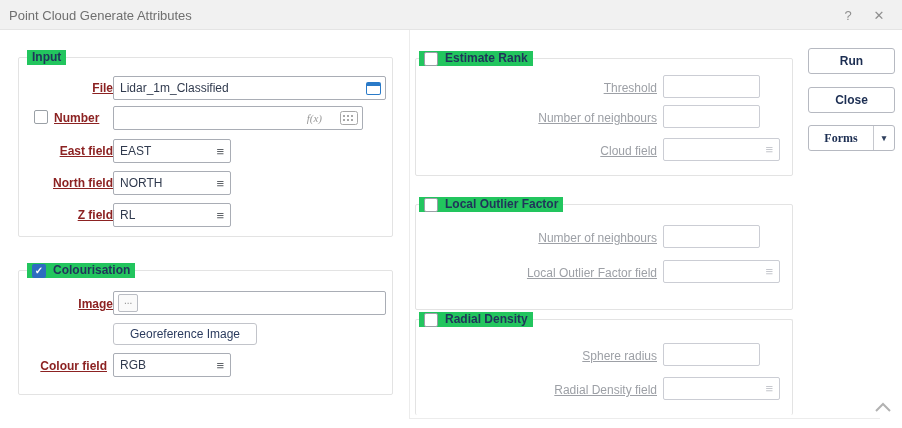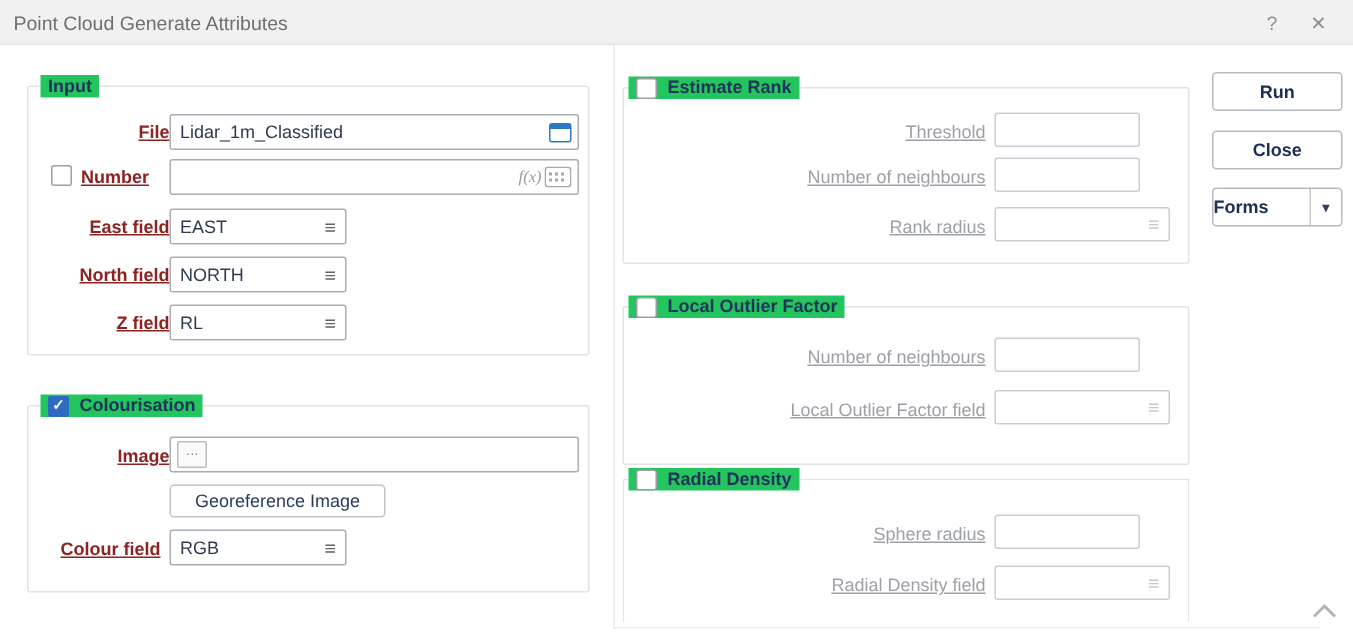--- a/index.html
+++ b/index.html
@@ -31,39 +31,39 @@
   .checkbox.checked::after { content:"\2713"; color:#fff; font-size:10px; font-weight:bold; line-height:1; }
 
   
   .flabel { position:absolute; font-size:12px; font-weight:bold; color:#8c2222; text-align:right;
             line-height:14px; white-space:nowrap;text-decoration:underline; }
   .flabel.inline { text-align:left; }
   .flabel.disabled { color:#9da0a6; font-weight:normal; }
 
   
   .field { position:absolute; display:flex; align-items:center; border:1px solid #a9adb5;
-           border-radius:2px; background:#fff; padding:0 4px; gap:2px; }
+           border-radius:2px; background:#fff; padding:0 4px; gap:18px; }
   .field input { flex:1; min-width:0; border:none; outline:none; background:transparent;
                  font-family:"Liberation Sans", sans-serif; font-size:12px; color:#303a4e; padding:0 2px; }
   .field.disabled { border-color:#cbcdd4; }
   .hamburger { color:#5f6368; font-size:13px; line-height:1; padding:0 2px; }
   .field.disabled .hamburger { color:#c6c8ce; }
   .fx-icon { font-style:italic; font-size:11px; color:#9a9a9a; font-family:"Liberation Serif", serif; }
   .win-icon { width:15px; height:13px; border:1px solid #2a7ac8; border-top:4px solid #2a7ac8;
               border-radius:2px; background:#fff; flex:0 0 auto; }
   .browse-btn { border:1px solid #b9bcc3; border-radius:2px; background:#fafafa; color:#8f8f8f;
                 font-size:10px; line-height:8px; padding:2px 5px 6px 5px; flex:0 0 auto; }
 
   
   .btn { position:absolute; background:#fff; border:1px solid #b6b9c1; border-radius:3px;
          font-size:12px; font-weight:bold; color:#1c2e52; display:flex; align-items:center;
          justify-content:center; }
   .btn-geo { position:absolute; background:#fff; border:1px solid #c2c4ca; border-radius:3px;
              font-size:12px; color:#2b3b5e; display:flex; align-items:center; justify-content:center; }
-  .split-label { flex:1; text-align:left; }
+  .split-label { flex:1; text-align:center;font-family:Liberation Serif, serif; }
   .split-arrow { width:21px; align-self:stretch; display:flex; align-items:center; justify-content:center;
                  border-left:1px solid #c6c8ce; font-size:9px; color:#30405e; }
 
   .chevron-up { position:absolute; left:874px; top:401px; }
 </style>
 </head>
 <body>
 
 <div class="dialog">
 
@@ -81,21 +81,21 @@
     </div>
 
     <span class="flabel" style="left:10px;top:23px;width:84px;">File</span>
     <div class="field" style="left:94px;top:18px;width:273px;height:24px;">
       <input type="text" value="Lidar_1m_Classified" style="">
       <span class="win-icon"></span>
     </div>
 
     <span class="checkbox" style="position:absolute;left:15px;top:52px;"></span>
     <span class="flabel inline" style="left:35px;top:53px;">Number</span>
-    <div class="field" style="left:94px;top:48px;width:273px;height:24px;">
+    <div class="field" style="left:94px;top:48px;width:250px;height:24px;">
       <input type="text" value="" style="">
       <span class="fx-icon">f(x)</span>
       <svg width="18" height="14" viewBox="0 0 18 14">
         <rect x="0.5" y="0.5" width="17" height="13" rx="2" fill="none" stroke="#a8a8a8"></rect>
         <g fill="#a8a8a8">
           <rect x="3" y="4" width="2" height="2"></rect>
             <rect x="7" y="4" width="2" height="2"></rect>
             <rect x="11" y="4" width="2" height="2"></rect>
           <rect x="3" y="8" width="2" height="2"></rect>
             <rect x="7" y="8" width="2" height="2"></rect>
@@ -154,21 +154,21 @@
     <span class="flabel disabled" style="left:15px;top:22px;width:226px;">Threshold</span>
     <div class="field disabled" style="left:247px;top:16px;width:97px;height:23px;">
       <input type="text" value="" style="">
     </div>
 
     <span class="flabel disabled" style="left:15px;top:52px;width:226px;">Number of neighbours</span>
     <div class="field disabled" style="left:247px;top:46px;width:97px;height:23px;">
       <input type="text" value="" style="">
     </div>
 
-    <span class="flabel disabled" style="left:15px;top:85px;width:226px;">Rank radius</span>
+    <span class="flabel disabled" style="left:15px;top:85px;width:226px;">Cloud field</span>
     <div class="field disabled" style="left:247px;top:79px;width:117px;height:23px;">
       <input type="text" value="" style="">
       <span class="hamburger">≡</span>
     </div>
   </div>
 
   <div class="group" style="left:415px;top:204px;width:378px;height:106px;">
     <div class="legend legend-r">
       <span class="checkbox"></span>
       <span>Local Outlier Factor</span>

